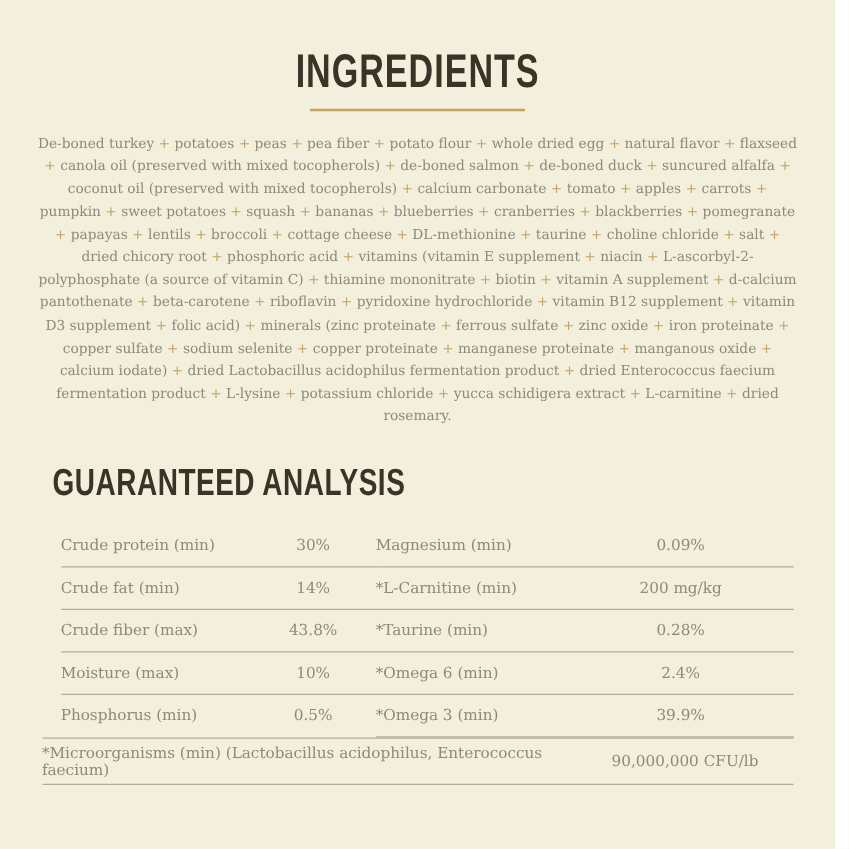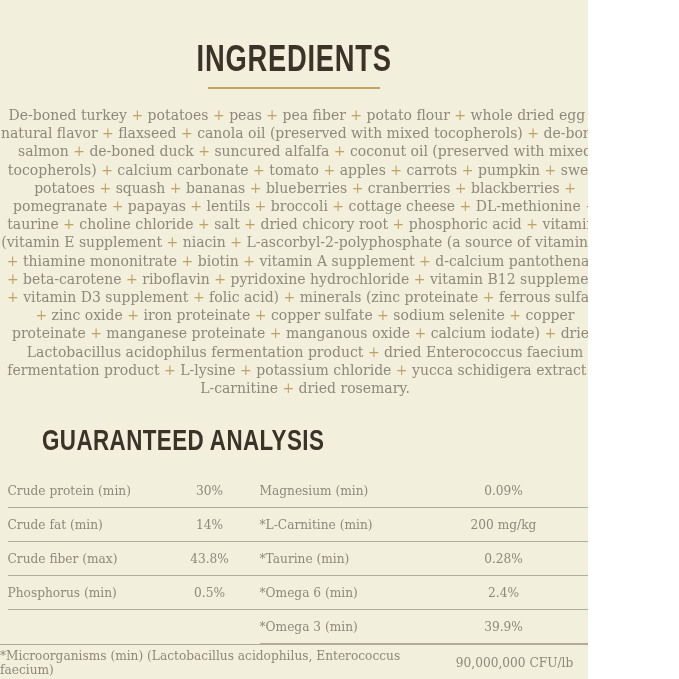--- a/index.html
+++ b/index.html
@@ -1,17 +1,17 @@
 <!DOCTYPE html>
 <html><head>
 <meta charset="utf-8">
 <style>
   html,body{margin:0;padding:0;}
   .page{
-    width:588px;height:679px;
+    width:668px;height:679px;
     background:#f3efdd;
     font-family:"DejaVu Serif", serif;
     color:#8e897a;
     overflow:hidden;
     position:relative;
   }
   
   .ing-header{ text-align:center; padding-top:38px; }
   .big-title{
     display:inline-block;
@@ -26,21 +26,21 @@
   }
   .gold-rule{
     width:172px;height:2px;
     background:#c2a660;
     margin:9px auto 0 auto;
   }
   
   .ingredients-text{
     width:610px;
     margin:17px auto 0 auto;
-    font-size:14px;
+    font-size:11px;
     line-height:18.2px;
     text-align:center;
     color:#8e897a;
   }
   .plus{ color:#c0a265; }
   
   .ga-title-wrap{ margin:27px 0 0 42px; height:34px;text-decoration:underline; }
   .ga-title{
     display:inline-block;
     font-family:"Liberation Sans", sans-serif;
@@ -49,21 +49,21 @@
     color:#3b3228;
     letter-spacing:0.5px;
     transform:scale(0.8,1.08);
     transform-origin:left center;
     white-space:nowrap;
   }
   .ga-table{
     width:601px;
     margin:16px auto 0 auto;
     display:flex;
-    justify-content:center;
+    justify-content:flex-end;
   }
   .ga-col{ display:flex; flex-direction:column; }
   .ga-col.left{ width:252px; }
   .ga-col.right{ width:334px; }
   .ga-row{
     height:33px;
     display:flex;
     align-items:center;
     justify-content:space-between;
     border-bottom:1px solid #b1ac9c;
@@ -109,20 +109,24 @@
         </div>
         <div class="ga-row">
           <span class="ga-label">Crude fat (min)</span>
           <span class="ga-value">14%</span>
         </div>
         <div class="ga-row">
           <span class="ga-label">Crude fiber (max)</span>
           <span class="ga-value">43.8%</span>
         </div>
         <div class="ga-row">
+          <span class="ga-label">Moisture (max)</span>
+          <span class="ga-value">10%</span>
+        </div>
+        <div class="ga-row">
           <span class="ga-label">Phosphorus (min)</span>
           <span class="ga-value">0.5%</span>
         </div>
       </div>
     <div class="ga-col right">
         <div class="ga-row">
           <span class="ga-label">Magnesium (min)</span>
           <span class="ga-value">0.09%</span>
         </div>
         <div class="ga-row">

